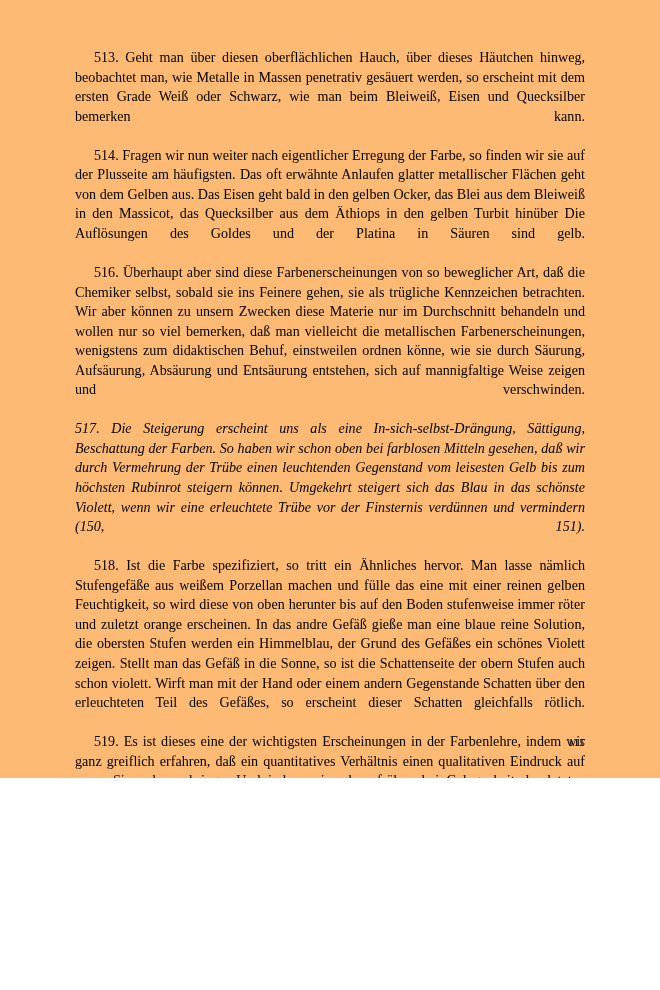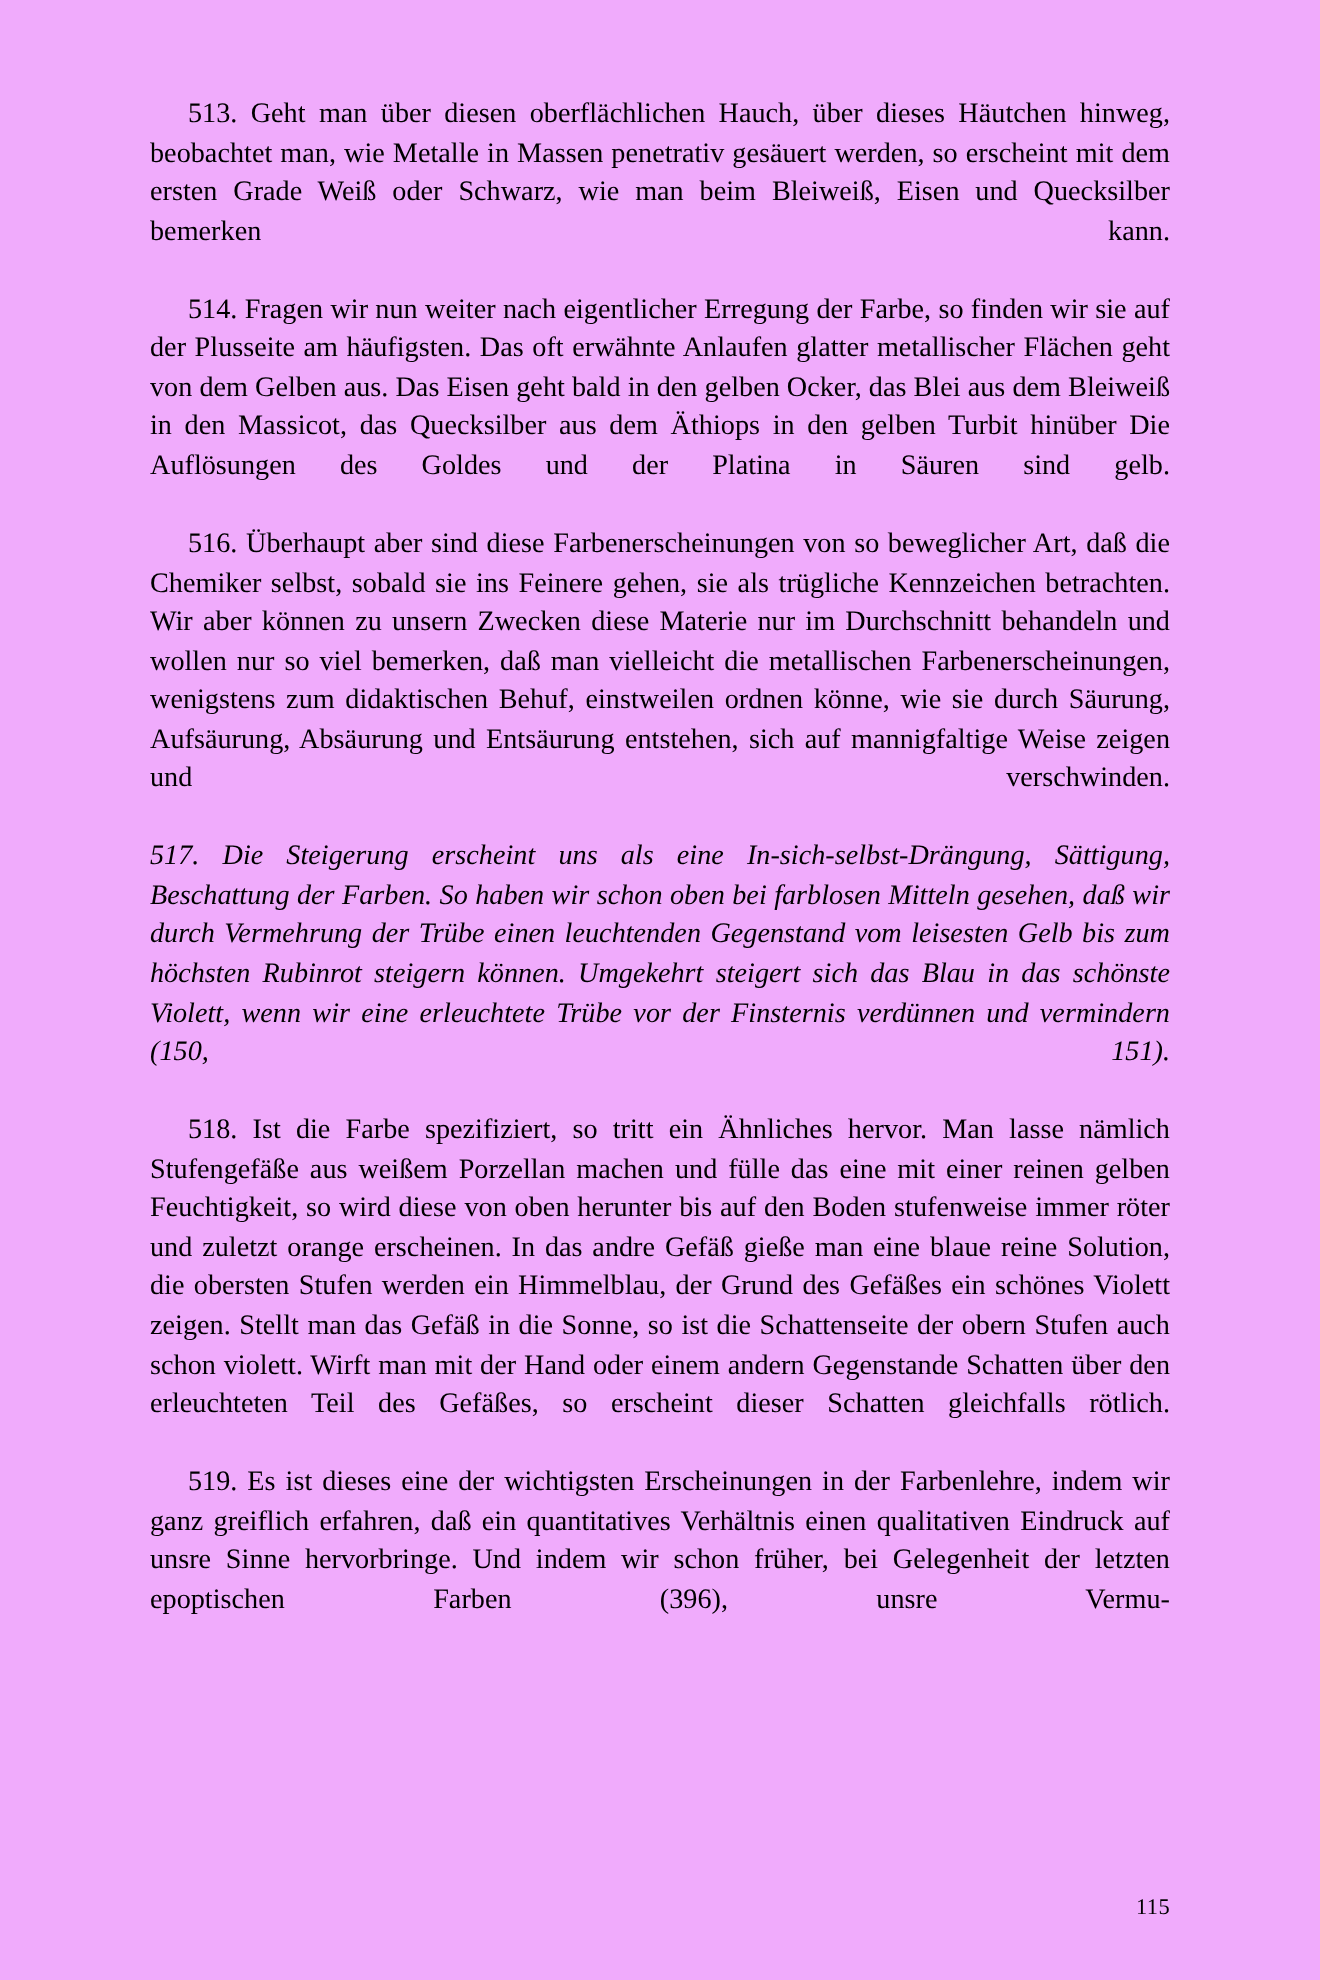--- a/index.html
+++ b/index.html
@@ -8,23 +8,23 @@
     padding: 0;
     background: #ffffff;
   }
   body {
     font-family: "Liberation Serif", "DejaVu Serif", serif;
     color: #000000;
   }
   .page {
     position: relative;
     width: 660px;
-    height: 990px;
+    height: 778px;
     margin: 0 auto;
-    background: #f0abfc;
+    background: #fdba74;
     overflow: hidden;
     box-sizing: border-box;
   }
   .text-block {
     position: absolute;
     left: 75px;
     top: 48px;
     width: 510px;
   }
   p.para {

